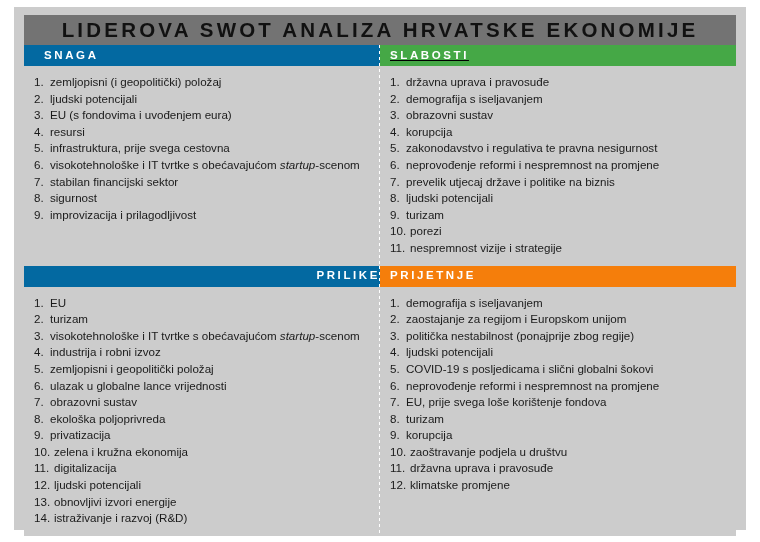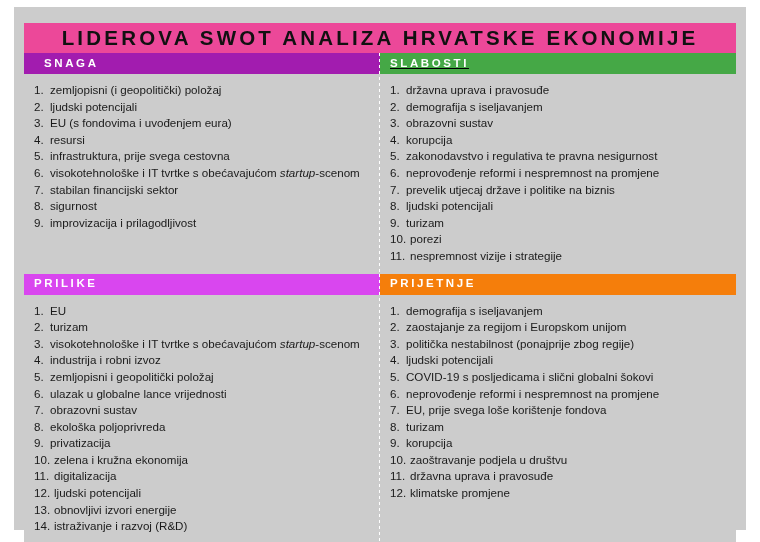--- a/index.html
+++ b/index.html
@@ -26,27 +26,26 @@
     width: 100%;
     height: 100%;
     background: #cccccc;
     padding: 8px 10px 10px 10px;
     display: flex;
     flex-direction: column;
   }
 
   
   .title-band {
-    background: #ec4899;
+    background: #737373;
     height: 30px;
     display: flex;
     align-items: center;
     justify-content: center;
     flex: 0 0 auto;
-    margin-top: 8px;
   }
   .title-text {
     font-size: 20.5px;
     font-weight: 700;
     letter-spacing: 3.2px;
     color: #111111;
     white-space: nowrap;
     font-family: "Liberation Sans", sans-serif;
   }
 
@@ -91,23 +90,23 @@
   }
   .quad-header .hdr-label {
     color: #ffffff;
     font-size: 11.5px;
     font-weight: 700;
     letter-spacing: 2.6px;
     font-family: "Liberation Sans", sans-serif;
     line-height: 1;
   }
 
-  .hdr-snaga    { background: #a21caf; padding-left: 20px; }
+  .hdr-snaga    { background: #0369a1; padding-left: 20px; }
   .hdr-slabosti { background: #45a846; text-decoration: underline; }
-  .hdr-prilike  { background: #d946ef; }
+  .hdr-prilike  { background: #0369a1; justify-content: flex-end; }
   .hdr-prijetnje{ background: #f57e0b; }
 
   .quad-body {
     flex: 1 1 auto;
     padding: 8px 8px 9px 10px;
     background: #cccccc;
   }
 
   ol.items {
     list-style: none;

